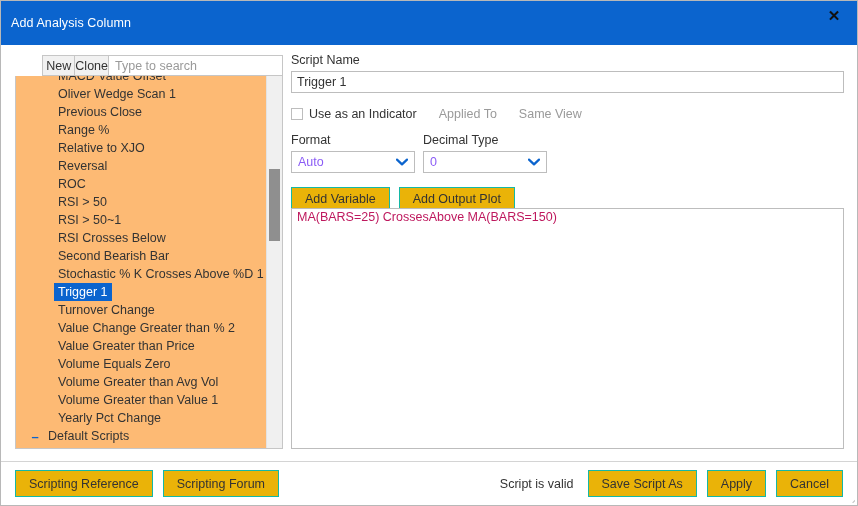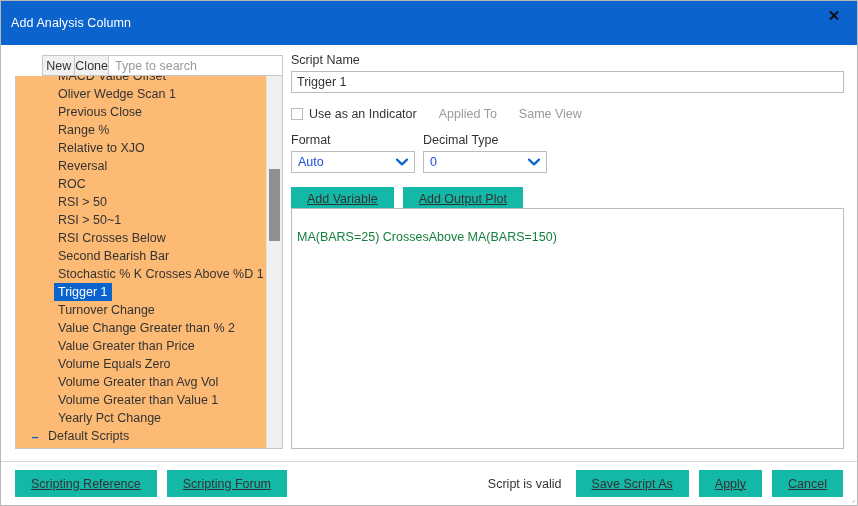--- a/index.html
+++ b/index.html
@@ -258,21 +258,21 @@
   .col-b { width: 124px; }
 
   .select-box {
     position: relative;
     box-sizing: border-box;
     width: 100%;
     height: 22px;
     border: 1px solid #bdbdbd;
     background: #ffffff;
     font-size: 12.5px;
-    color: #1d4ed8;
+    color: #8b5cf6;
     line-height: 20px;
     padding: 0 14px 0 6px;
     cursor: pointer;
     white-space: nowrap;
     overflow: hidden;
   }
   .select-arrow {
     position: absolute;
     right: 6px;
     top: 0;
@@ -282,48 +282,47 @@
     color: #0b64ce;
   }
 
   .btnrow {
     display: flex;
     margin-top: 14px;
     gap: 9px;
   }
   .btn {
     box-sizing: border-box;
-    border: 3px solid #14b8a6;
-    background: #14b8a6;
+    border: 1px solid #14b8a6;
+    background: #eab308;
     font-size: 12.5px;
     color: #333333;
     height: 24px;
     padding: 0 13px;
     cursor: pointer;
     display: inline-flex;
     align-items: center;
     justify-content: center;
     font-family: "Liberation Sans", sans-serif;
     white-space: nowrap;
-    text-decoration: underline;
   }
 
   .script-area {
     position: absolute;
     left: 0;
     right: 0;
     top: 155px;
     bottom: 0;
     box-sizing: border-box;
     border: 1px solid #bdbdbd;
     background: #ffffff;
     font-family: "Liberation Sans", sans-serif;
     font-size: 12.5px;
-    color: #15803d;
-    padding: 20px 5px;
+    color: #be185d;
+    padding: 0 5px;
     resize: none;
     outline: none;
     line-height: 16px;
     overflow: auto;
   }
 
   
   .footer {
     flex: none;
     height: 44px;

